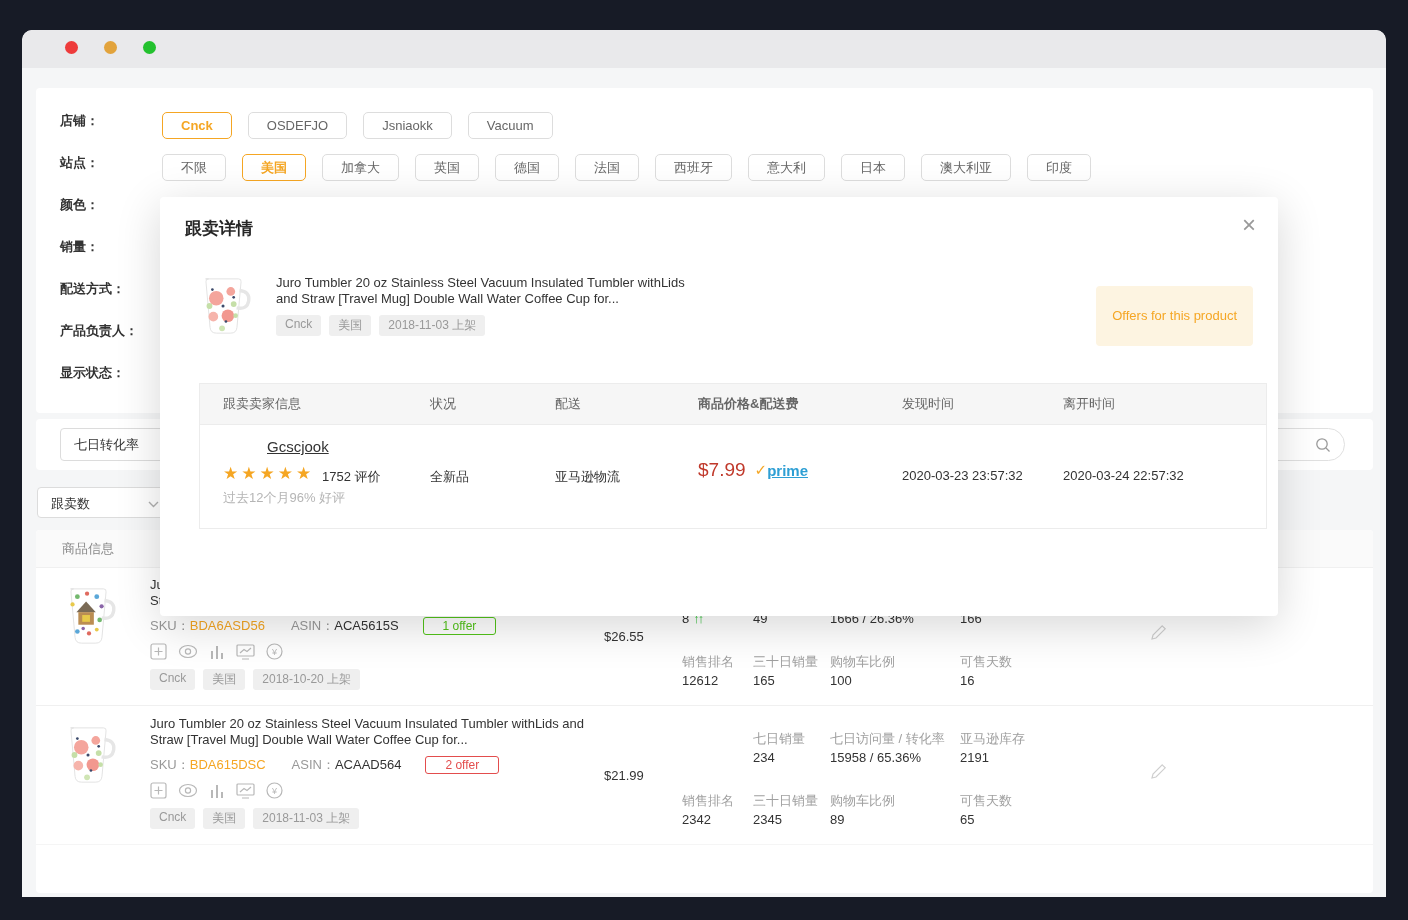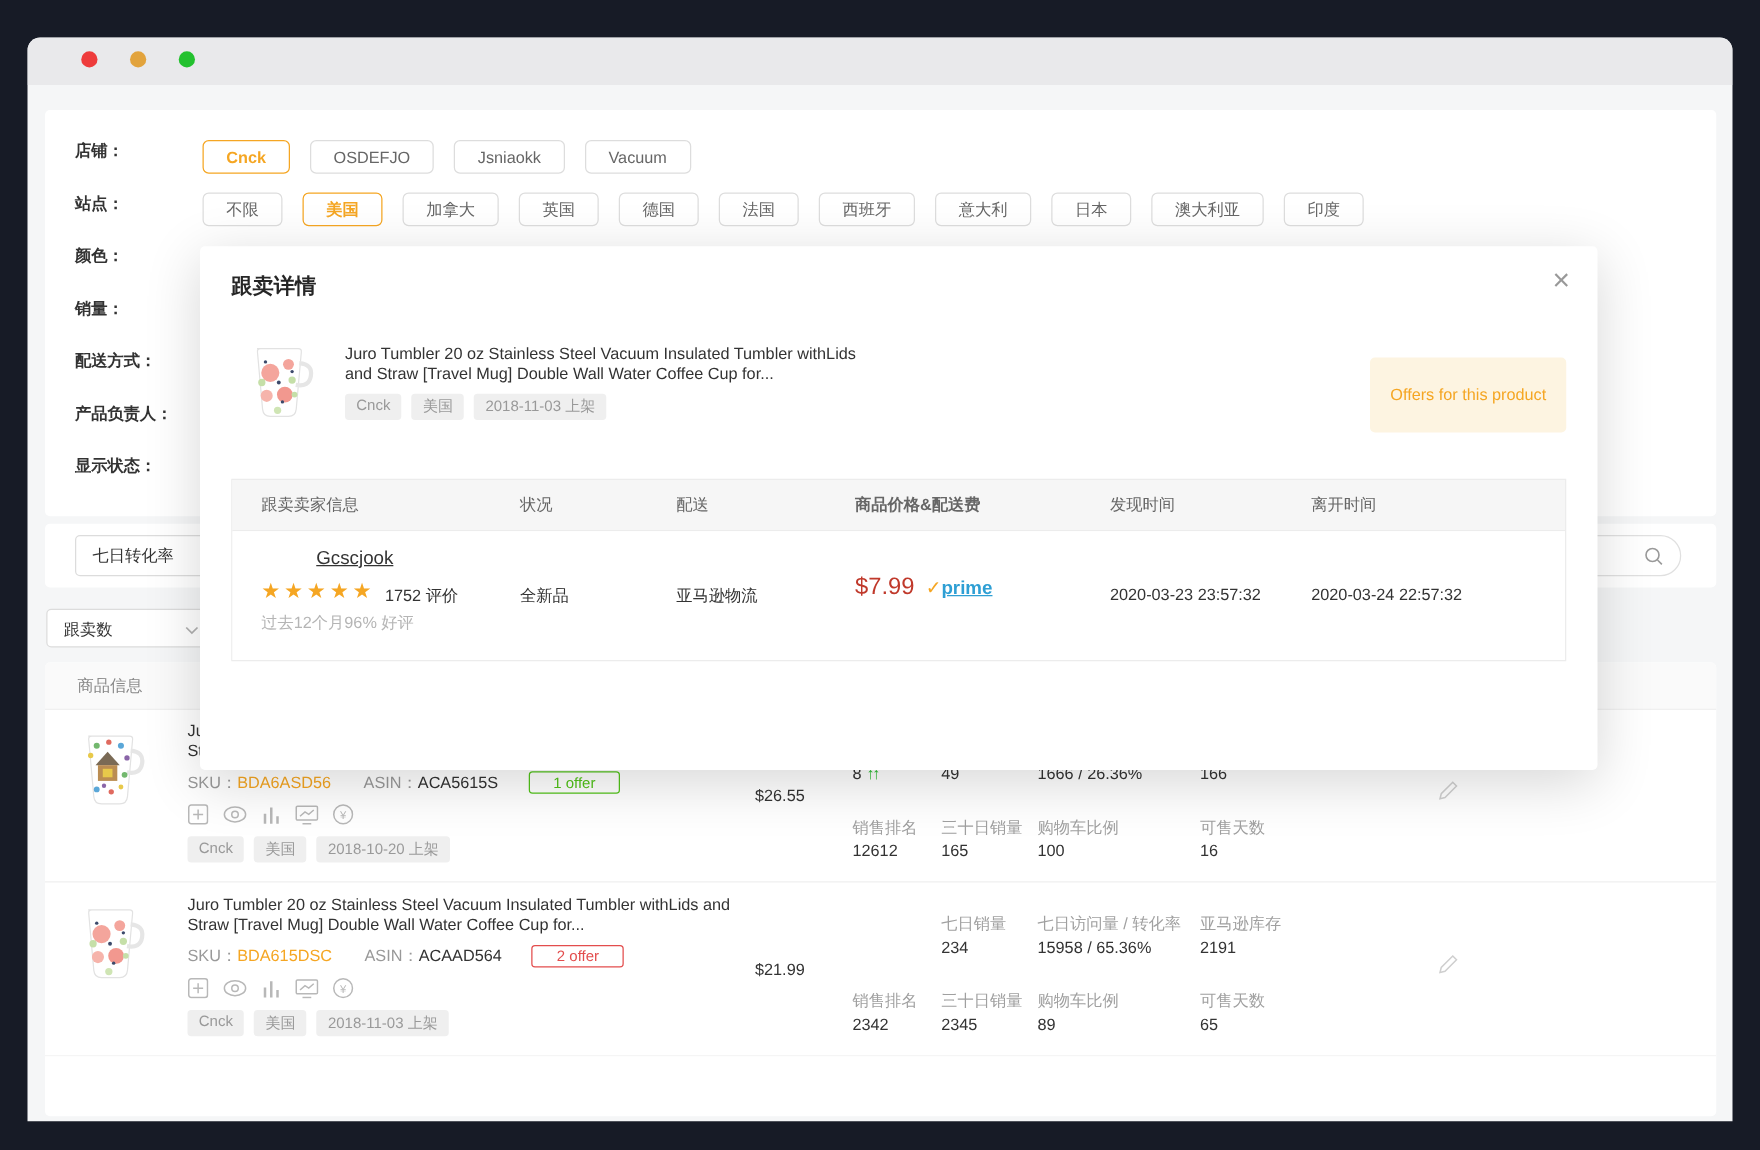--- a/index.html
+++ b/index.html
@@ -68,21 +68,21 @@
   .pedit{position:absolute;left:1114px;top:56px;cursor:pointer;}
 
   .modal{position:absolute;left:138px;top:167px;width:1118px;height:419px;background:#fff;
         border-radius:4px;box-shadow:0 10px 45px rgba(0,0,0,0.16);}
   .mtitle{position:absolute;left:25px;top:20px;font-size:17px;font-weight:bold;color:#262626;}
   .mclose{position:absolute;right:22px;top:14px;font-size:24px;color:#999;cursor:pointer;font-weight:300;}
   .mimg{position:absolute;left:33px;top:76px;}
   .minfo{position:absolute;left:116px;top:78px;width:430px;}
   .mofferbtn{position:absolute;right:25px;top:77px;height:28px;line-height:28px;padding:16px 16px;
         background:#fdf4e1;color:#f5a623;font-size:13px;border-radius:4px;cursor:pointer;margin-top:12px;}
-  .mtable{position:absolute;left:25px;top:186px;width:1068px;border:1px solid #ececec;box-sizing:border-box;}
+  .mtable{position:absolute;left:39px;top:186px;width:1068px;border:1px solid #ececec;box-sizing:border-box;}
   .mthead{position:relative;height:40px;background:#f6f6f6;border-bottom:1px solid #ececec;}
   .mthead span{position:absolute;line-height:40px;font-size:13px;color:#666;}
   .mtbody{position:relative;height:103px;background:#fff;}
   .mc1{left:23px;}.mc2{left:230px;}.mc3{left:355px;}.mc4{left:498px;font-weight:bold;}.mc5{left:702px;}.mc6{left:863px;}
   .seller-name{position:absolute;left:23px;top:13px;font-size:15px;color:#333;text-decoration:underline;cursor:pointer;margin-left:44px;}
   .stars{position:absolute;left:23px;top:38px;color:#f5a623;font-size:17px;letter-spacing:3px;}
   .reviews{position:absolute;left:122px;top:43px;font-size:13px;color:#333;}
   .rating-note{position:absolute;left:23px;top:64px;font-size:13px;color:#b5b5b5;}
   .mcell{position:absolute;top:43px;font-size:13px;color:#333;}
   .mprice{position:absolute;left:498px;top:34px;display:flex;align-items:center;}

